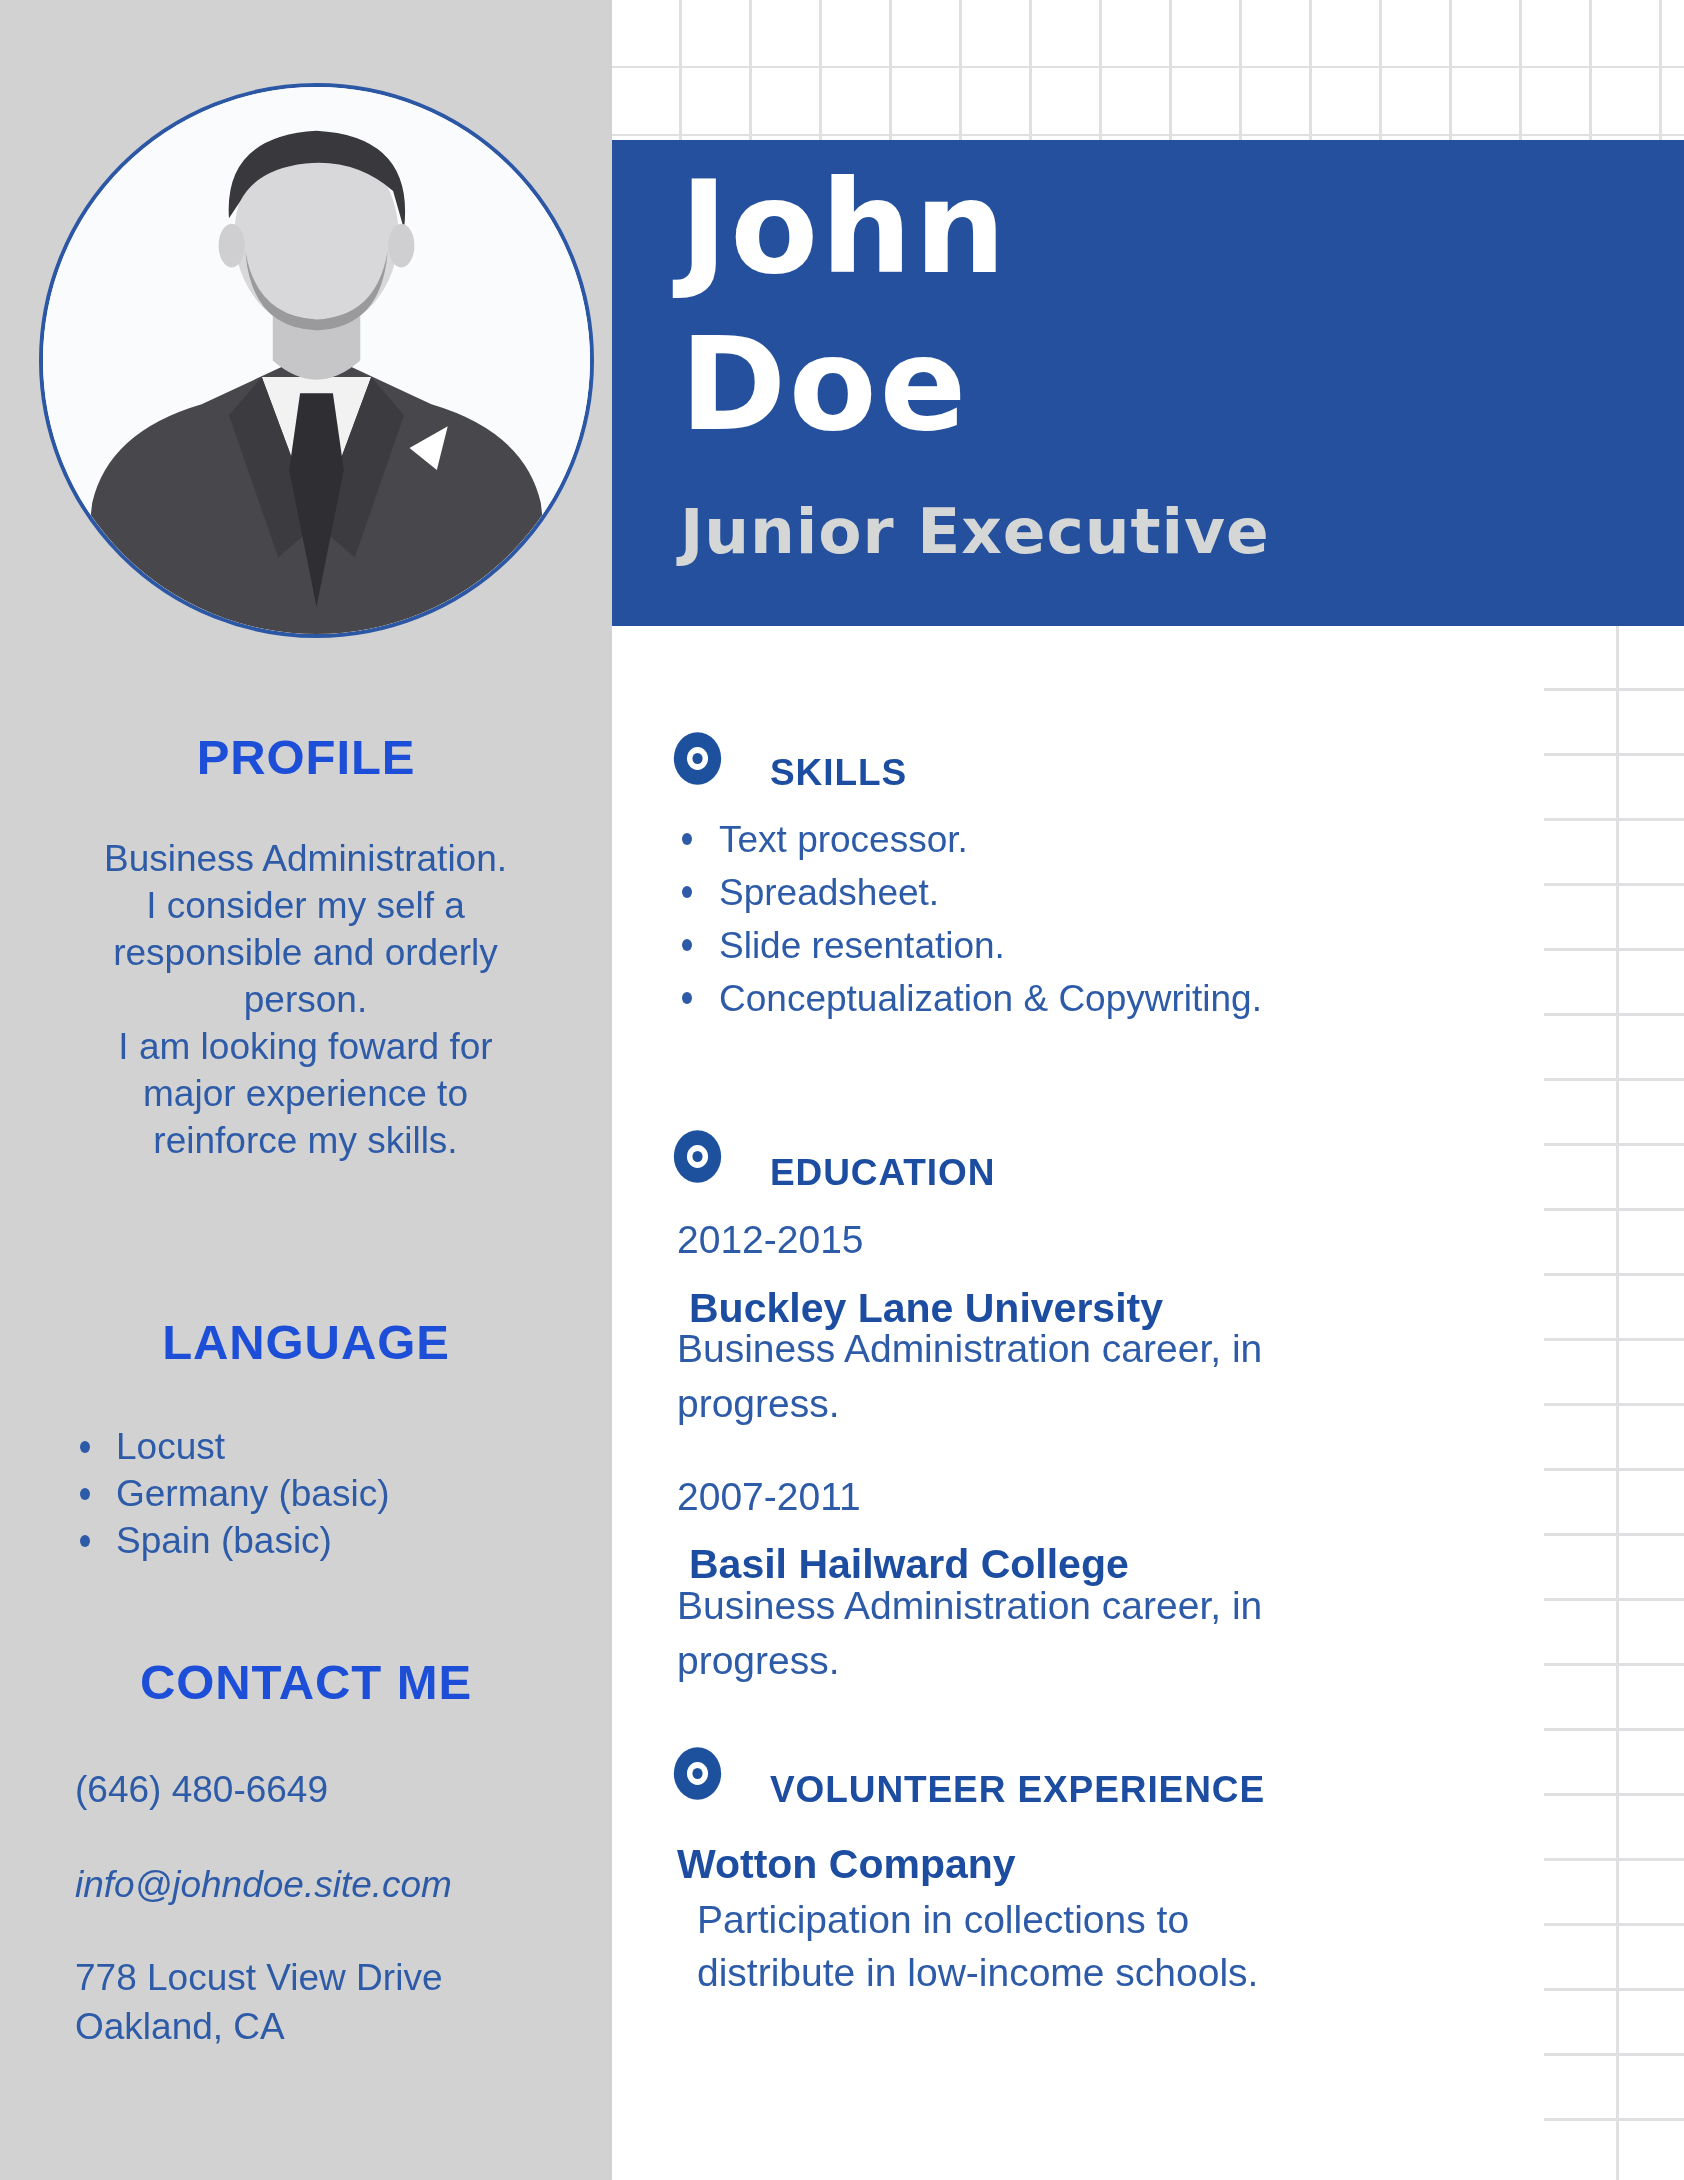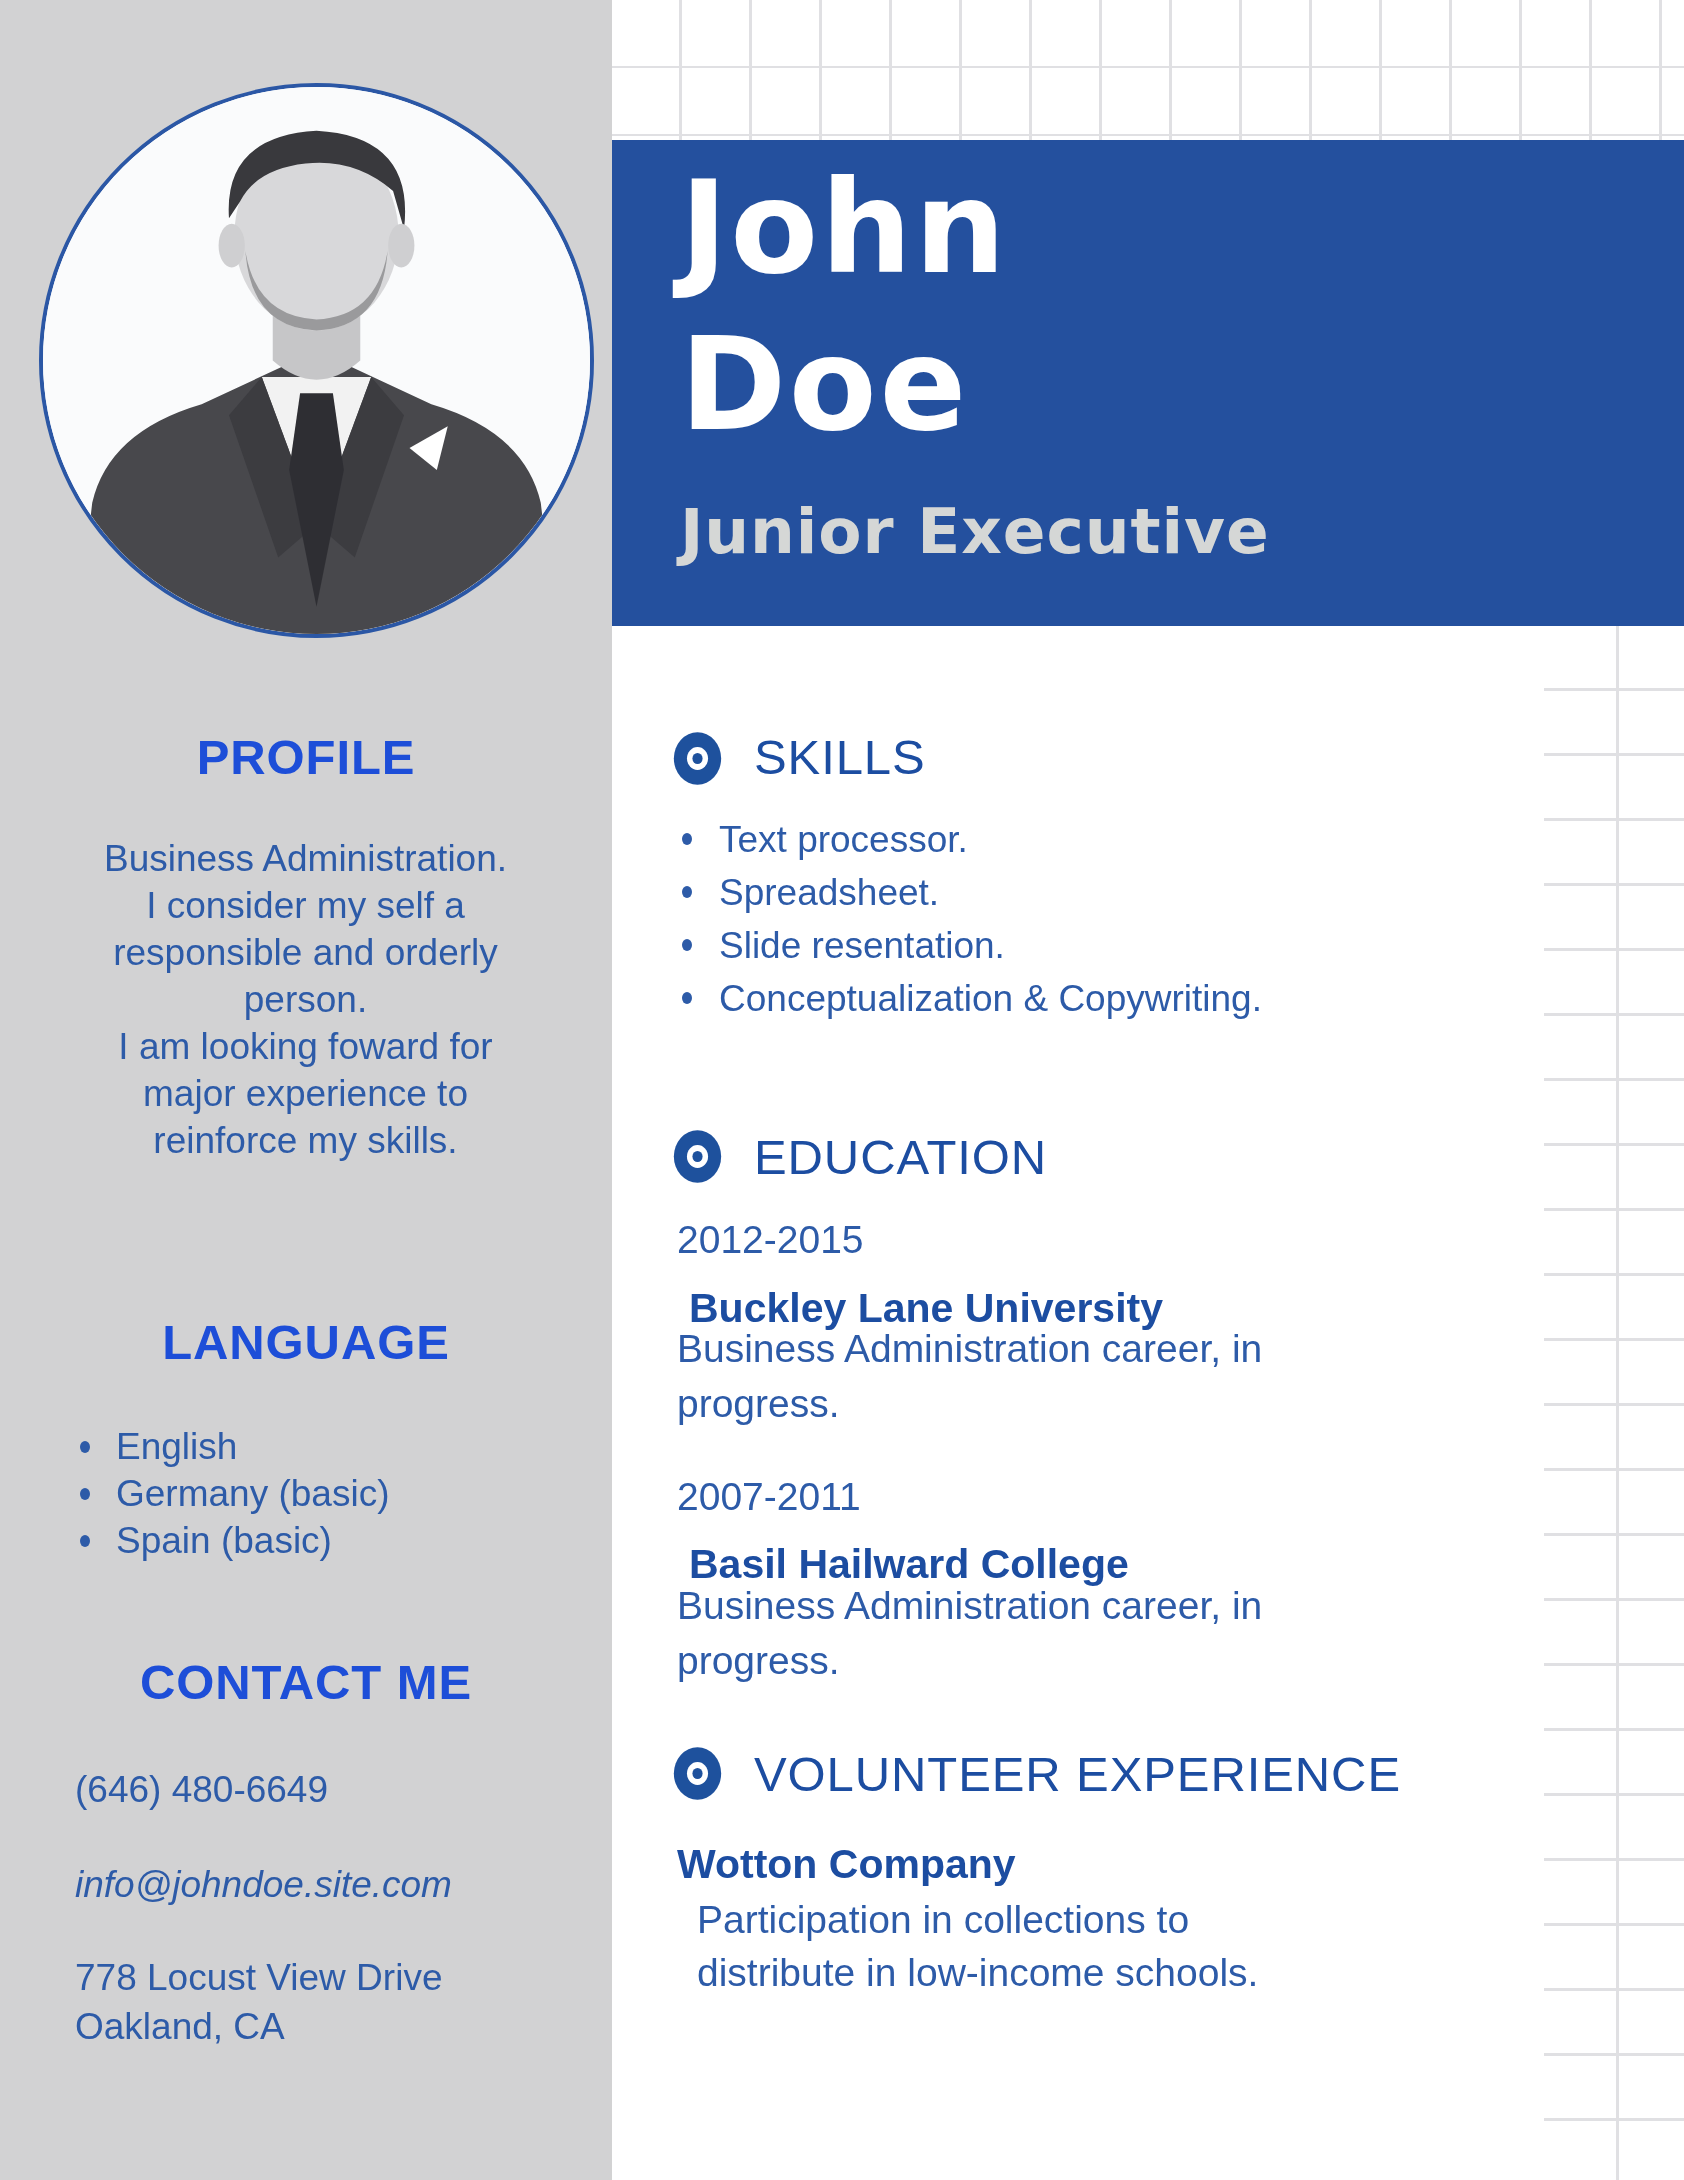--- a/index.html
+++ b/index.html
@@ -82,22 +82,22 @@
   .name-first{top:24px;}
   .name-last{top:181px;}
   .job-title{
     position:absolute;left:68px;top:358px;margin:0;
     font-family:"DejaVu Sans", sans-serif;
     font-size:63px;font-weight:700;letter-spacing:0.9px;
     color:#d5d7d6;line-height:68px;
   }
   
   .sec-heading{
-    position:absolute;left:754px;margin:0;
-    font-size:49px;font-weight:400;letter-spacing:0.9px;
+    position:absolute;left:754px;margin:16px;
+    font-size:37px;font-weight:700;letter-spacing:0.9px;
     color:#1c4da1;line-height:60px;
   }
   .sec-icon{position:absolute;left:673px;width:49px;height:55px;}
   .i-skills{top:731px;}   .t-skills{top:727px;}
   .i-education{top:1129px;} .t-education{top:1127px;}
   .i-volunteer{top:1746px;} .t-volunteer{top:1744px;}
   .skills-list{
     position:absolute;left:682px;top:813px;margin:0;padding:0;
     list-style:none;
     font-size:37px;line-height:53px;color:#2d5ba8;
@@ -167,21 +167,21 @@
     <p class="profile-text">Business Administration.
 I consider my self a
 responsible and orderly
 person.
 I am looking foward for
 major experience to
 reinforce my skills.</p>
 
     <h2 class="side-heading h-language">LANGUAGE</h2>
     <ul class="lang-list">
-      <li>English</li>
+      <li>Locust</li>
       <li>Germany (basic)</li>
       <li>Spain (basic)</li>
     </ul>
 
     <h2 class="side-heading h-contact">CONTACT ME</h2>
     <p class="contact-line c-phone">(646) 480-6649</p>
     <p class="contact-line c-email">info@johndoe.site.com</p>
     <p class="contact-line c-address">778 Locust View Drive
 Oakland, CA</p>
   </aside>

